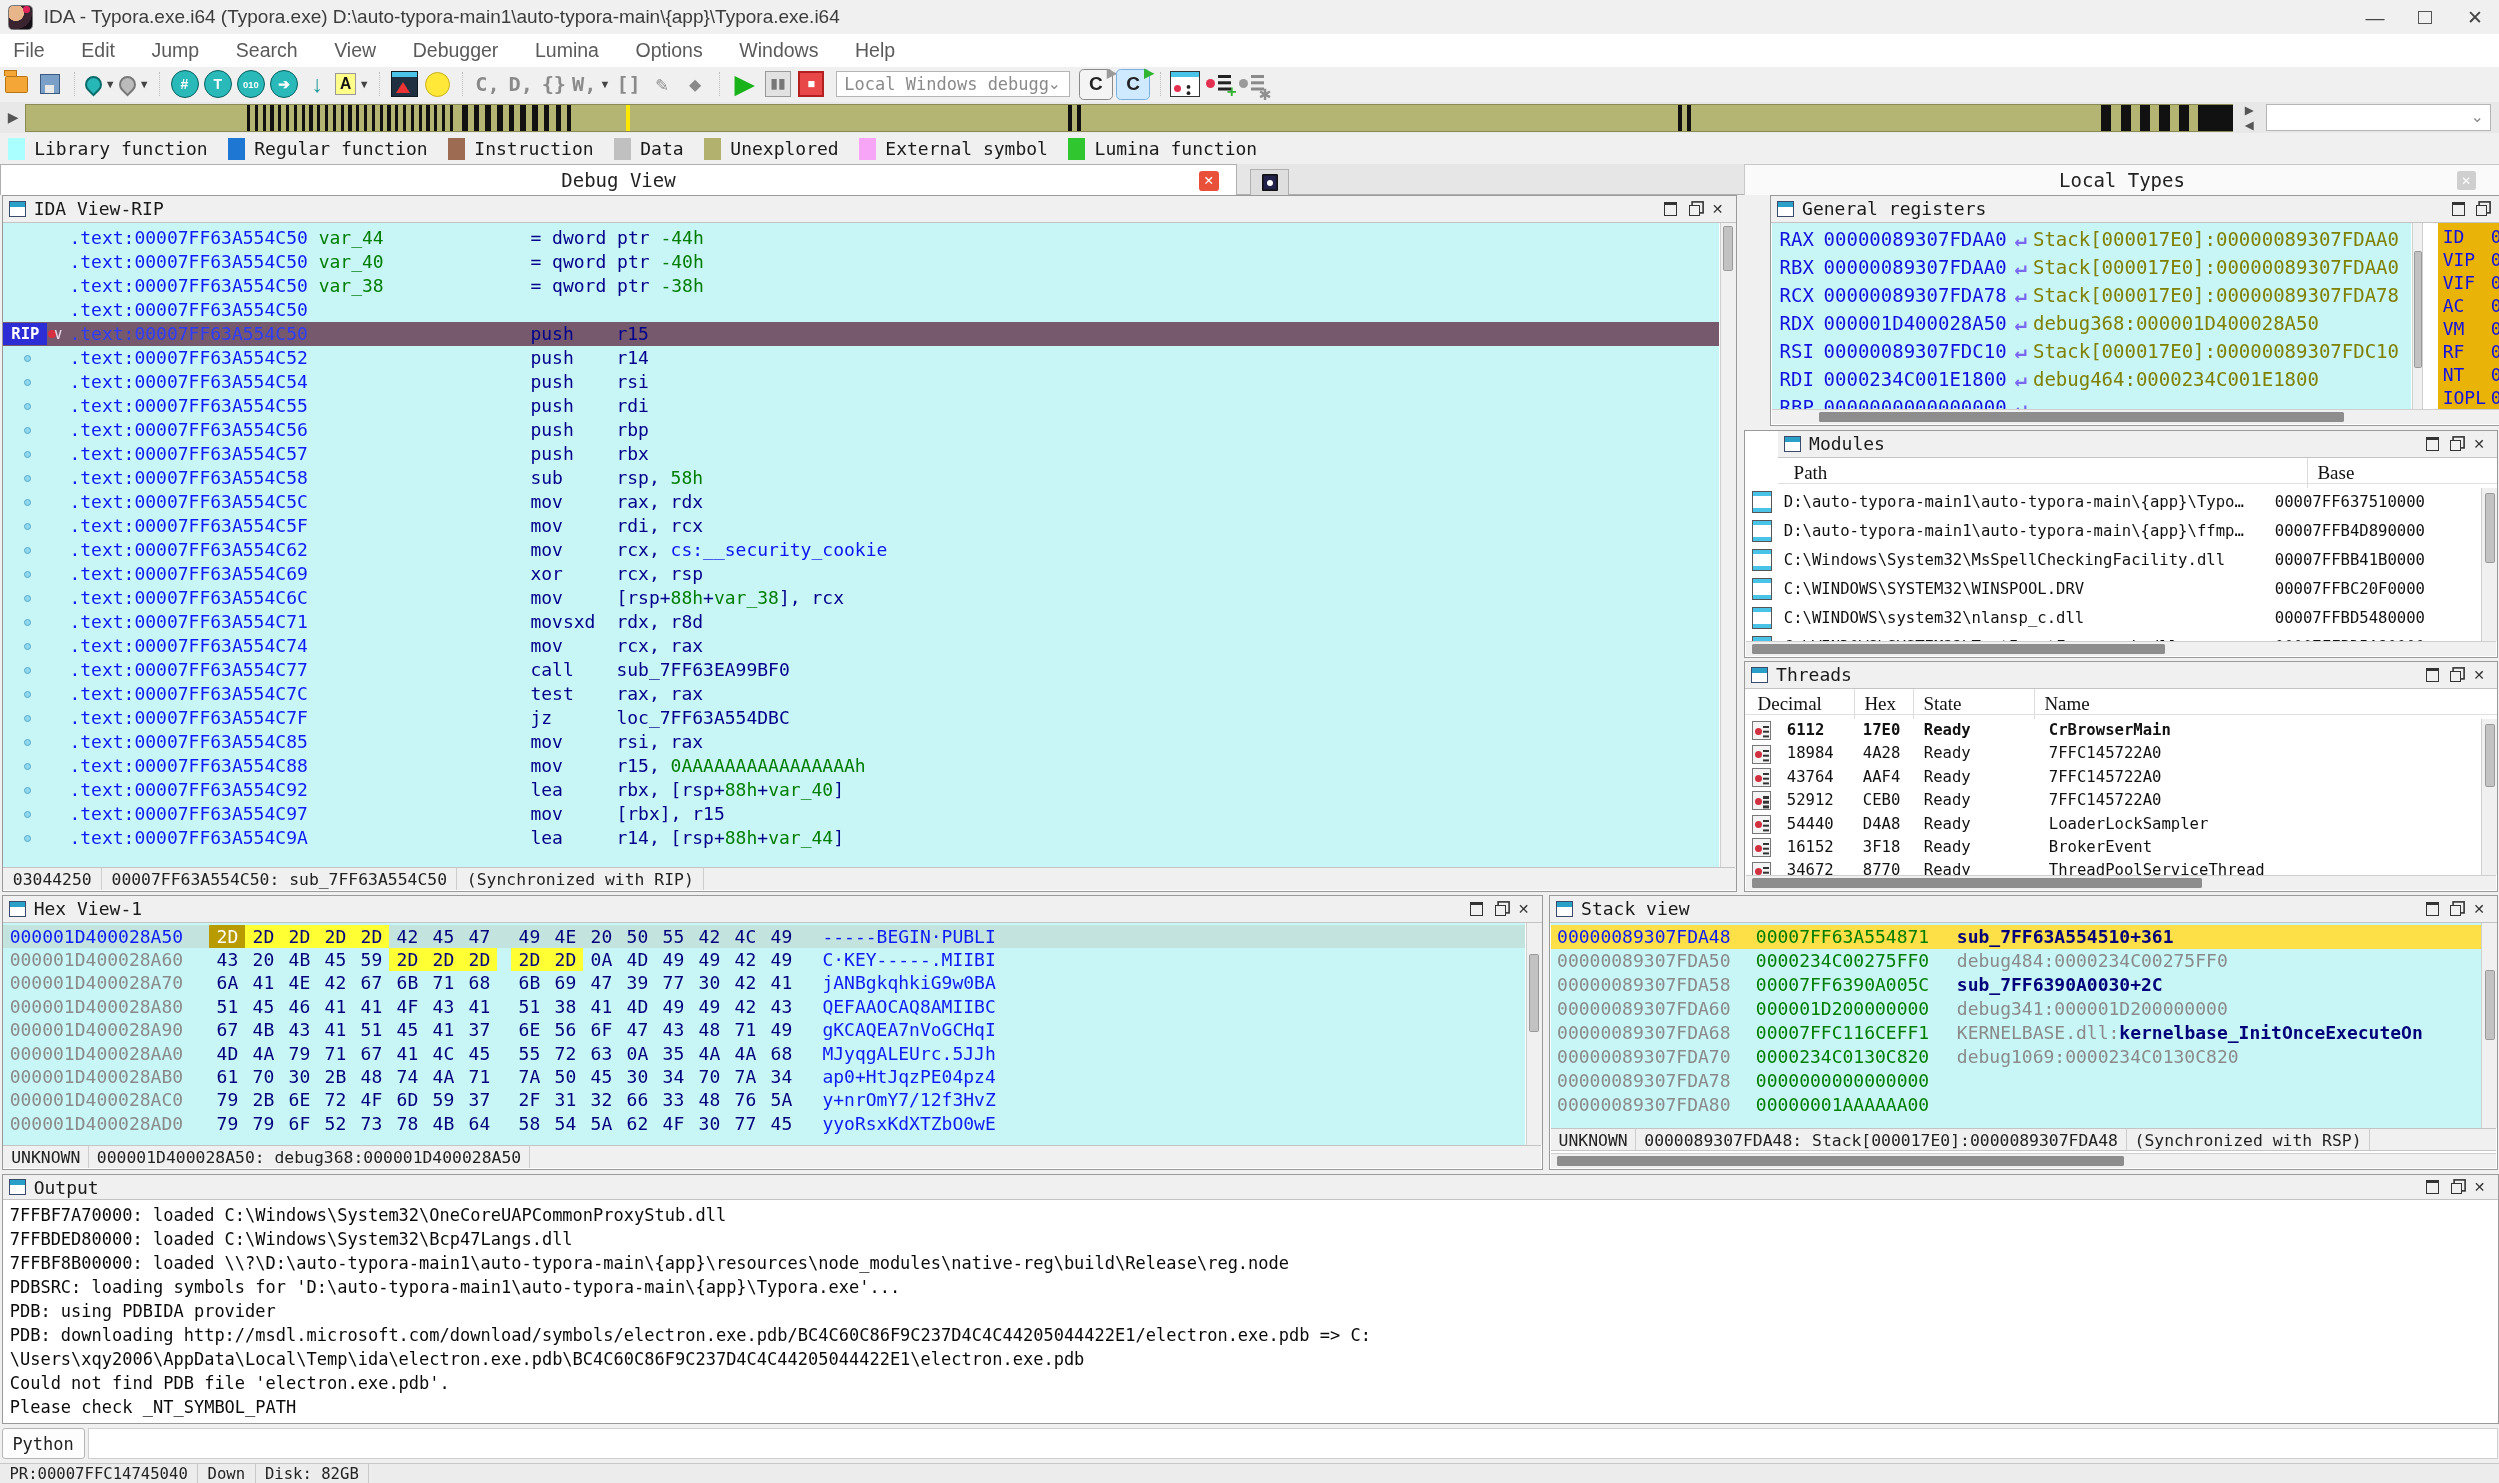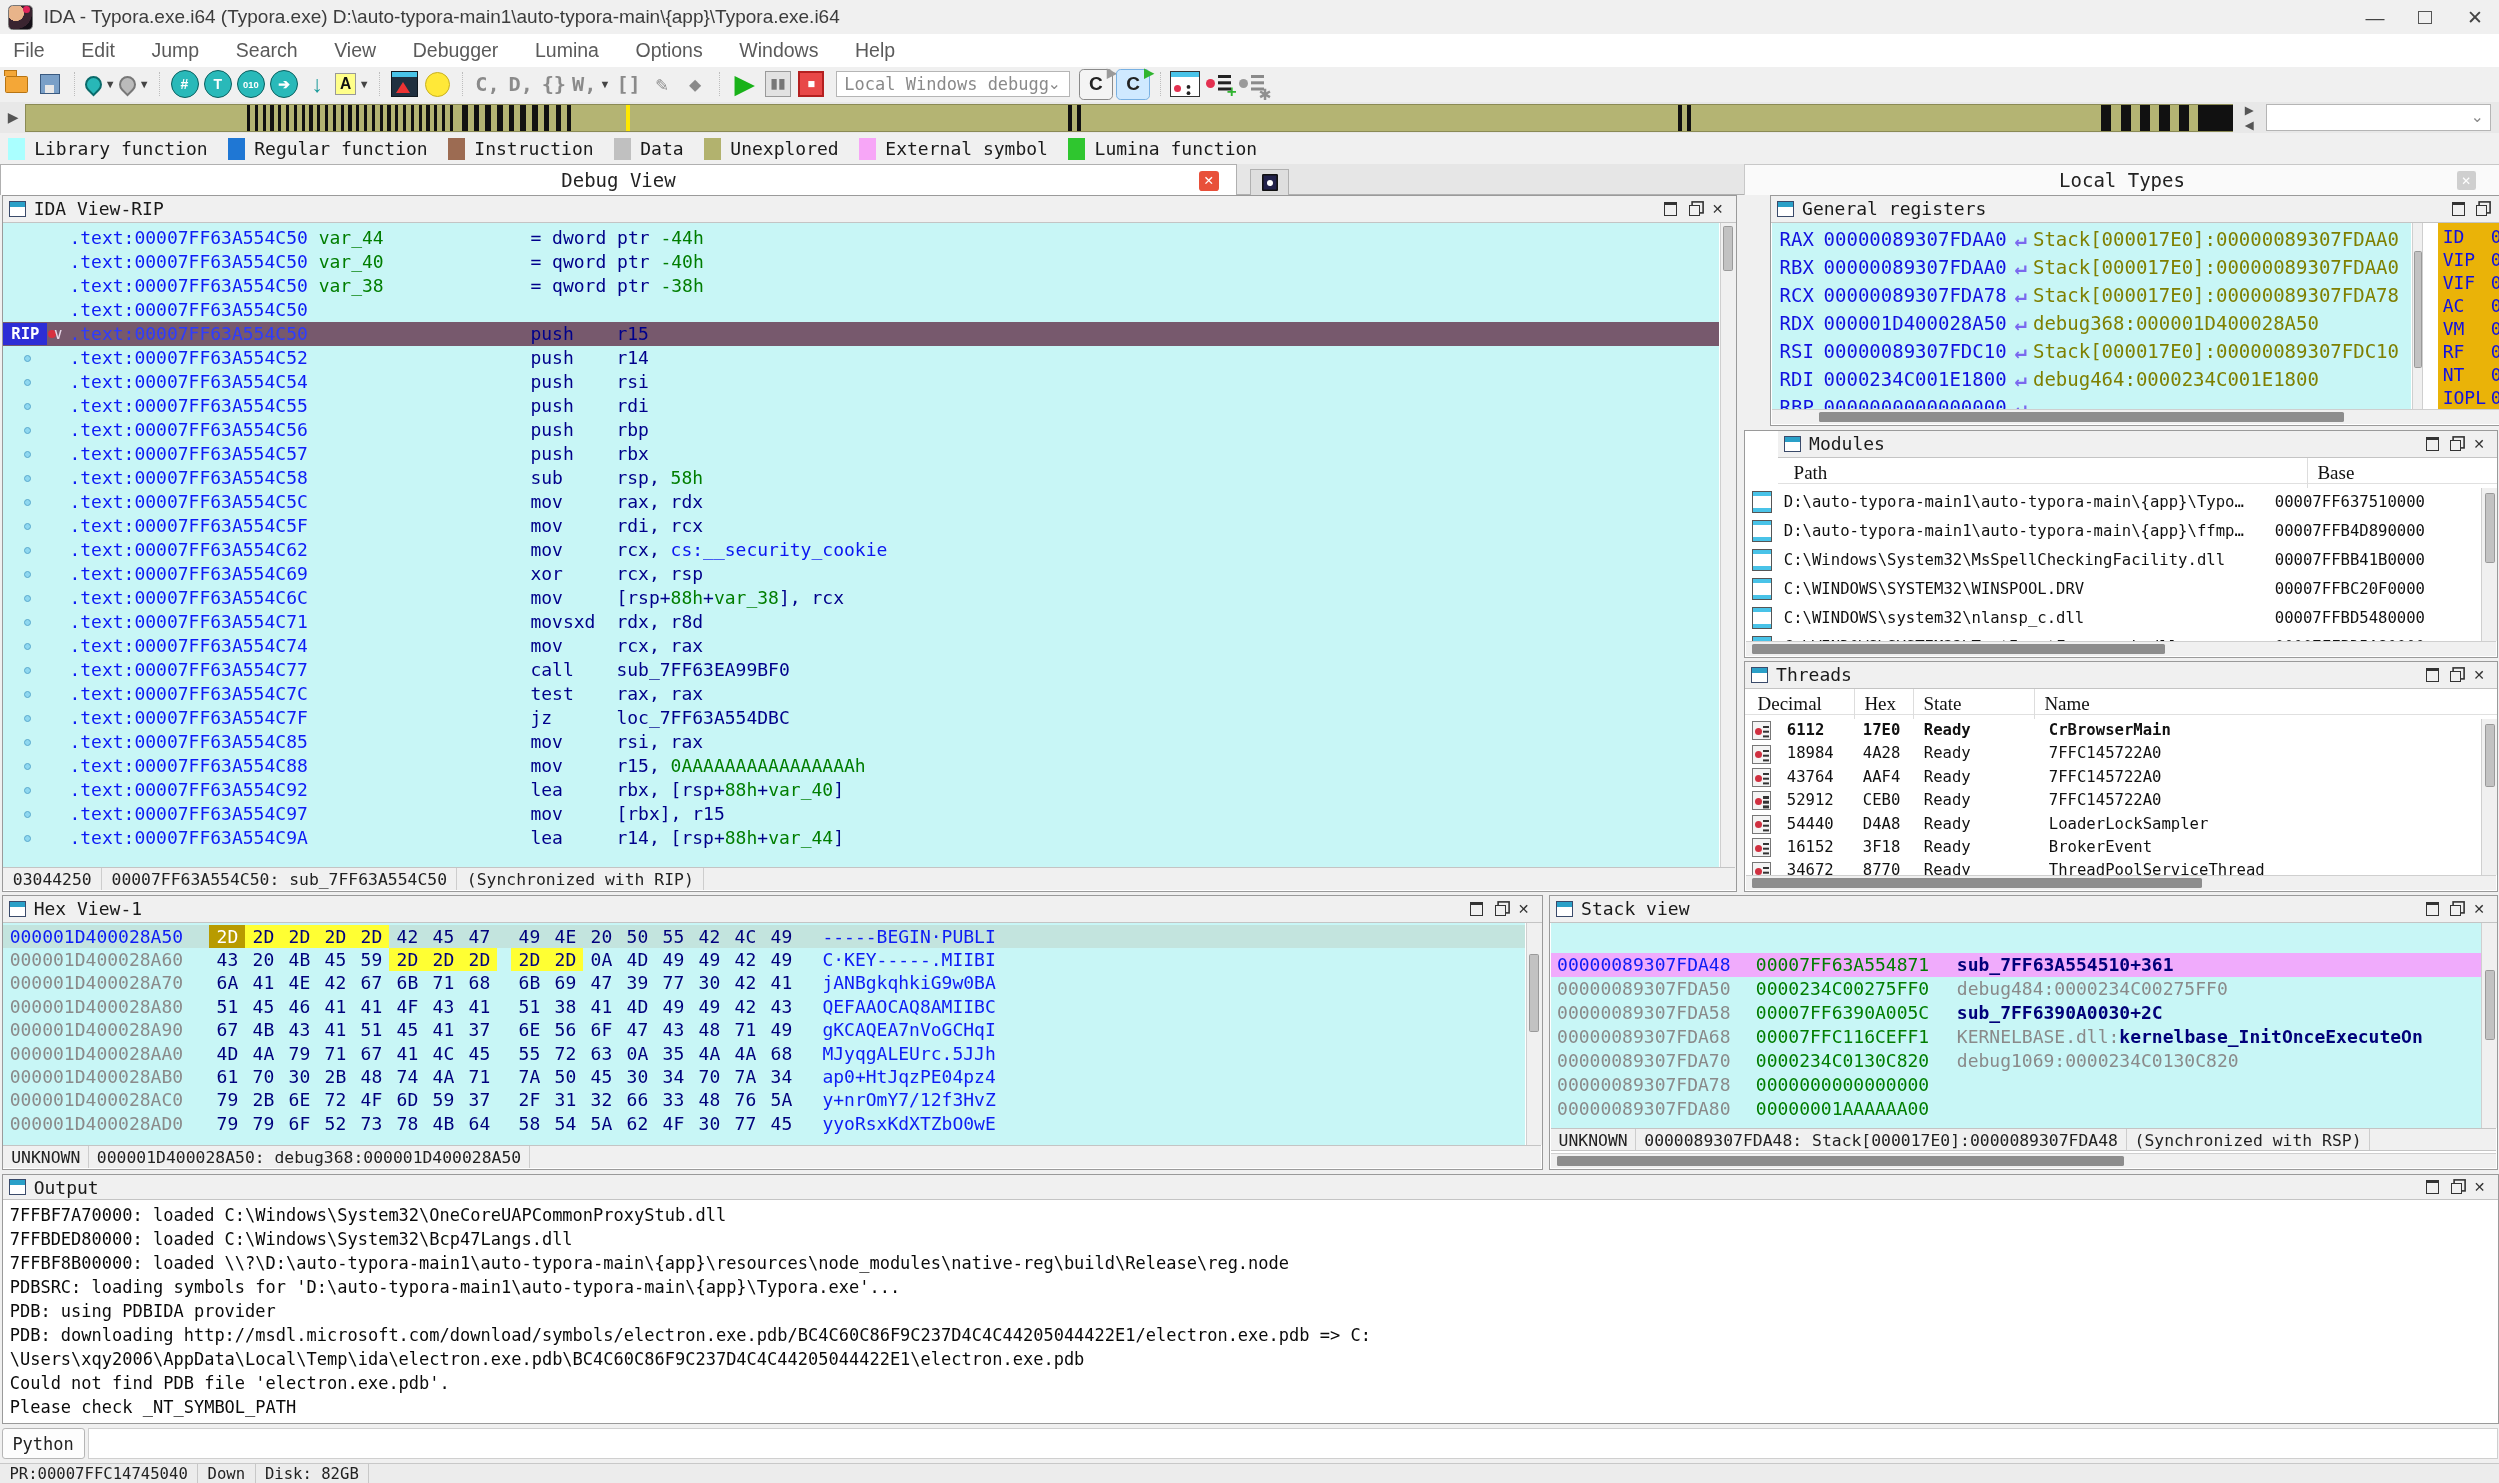--- a/index.html
+++ b/index.html
@@ -191,21 +191,21 @@
   .hx.h2 { background:#b89b00; color:#fff; }
   .hex-ascii { position:absolute; left:819px; color:#0d1cf5; }
   .hex-status { position:absolute; left:0.8px; right:0.8px; bottom:0.8px; height:23.4px; background:#f0f0f0; border-top:0.8px solid #c4c4c4; display:flex; align-items:center; font-family:"DejaVu Sans Mono", monospace; font-size:16.4px; color:#222; }
   .hex-status span { padding:0 7.8px; border-right:0.8px solid #cdcdcd; height:100%; line-height:23px; white-space:nowrap; }
   #hex-pane .vthumb { top:31px; height:78px; }
 
   
   #stack-pane { left:1549px; top:895px; width:949px; height:275px; }
   .stk-body { position:absolute; left:0.8px; right:16.4px; top:27px; bottom:41px; background:#c8f6f6; overflow:hidden; padding-top:1.6px; }
   .stk-row { position:relative; height:24px; line-height:24px; font-family:"DejaVu Sans Mono", monospace; font-size:18px; white-space:nowrap; }
-  .stk-row.sel { background:#f0abfc;margin-top:28px; }
+  .stk-row.sel { background:#fde047; }
   .stk-addr { position:absolute; left:6.3px; color:#8a8a8a; }
   .stk-addr.blue { color:#0d1cf5; }
   .stk-val { position:absolute; left:205px; color:#007d00; }
   .stk-name { position:absolute; left:406px; }
   .stk-status { position:absolute; left:0.8px; right:0.8px; bottom:18px; height:23.4px; background:#f0f0f0; border-top:0.8px solid #c4c4c4; border-bottom:0.8px solid #c4c4c4; display:flex; align-items:center; font-family:"DejaVu Sans Mono", monospace; font-size:16.4px; color:#222; overflow:hidden; }
   .stk-status span { padding:0 7.8px; border-right:0.8px solid #cdcdcd; height:100%; line-height:23px; white-space:nowrap; }
   #stack-pane .vscroll { bottom:41px; }
   #stack-pane .vthumb { top:47px; height:70px; }
   #stack-pane .hthumb { left:6.3px; width:60%; }
 
@@ -904,20 +904,25 @@
      <span class="stk-addr">00000089307FDA50</span>
      <span class="stk-val">0000234C00275FF0</span>
      <span class="stk-name"><span class="sg-gy">debug484:0000234C00275FF0</span></span>
       </div>
       <div class="stk-row">
      <span class="stk-addr">00000089307FDA58</span>
      <span class="stk-val">00007FF6390A005C</span>
      <span class="stk-name"><span class="sg-nb">sub_7FF6390A0030+2C</span></span>
       </div>
       <div class="stk-row">
+     <span class="stk-addr">00000089307FDA60</span>
+     <span class="stk-val">000001D200000000</span>
+     <span class="stk-name"><span class="sg-gy">debug341:000001D200000000</span></span>
+      </div>
+      <div class="stk-row">
      <span class="stk-addr">00000089307FDA68</span>
      <span class="stk-val">00007FFC116CEFF1</span>
      <span class="stk-name"><span class="sg-gy">KERNELBASE.dll:</span><span class="sg-nb">kernelbase_InitOnceExecuteOn</span></span>
       </div>
       <div class="stk-row">
      <span class="stk-addr">00000089307FDA70</span>
      <span class="stk-val">0000234C0130C820</span>
      <span class="stk-name"><span class="sg-gy">debug1069:0000234C0130C820</span></span>
       </div>
       <div class="stk-row">

